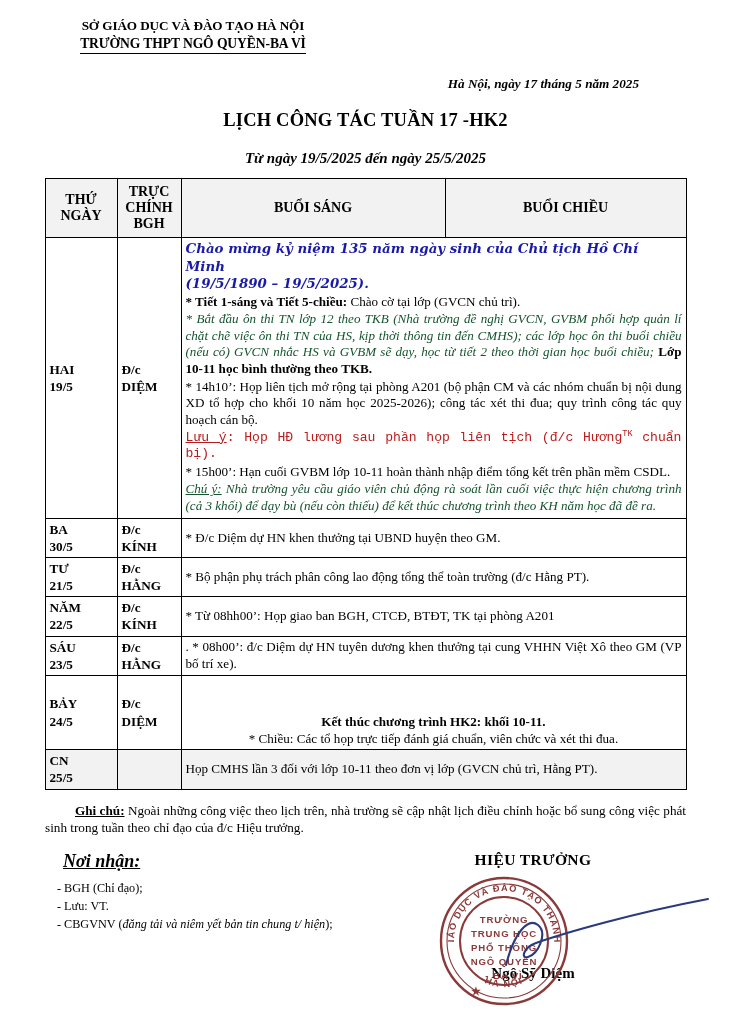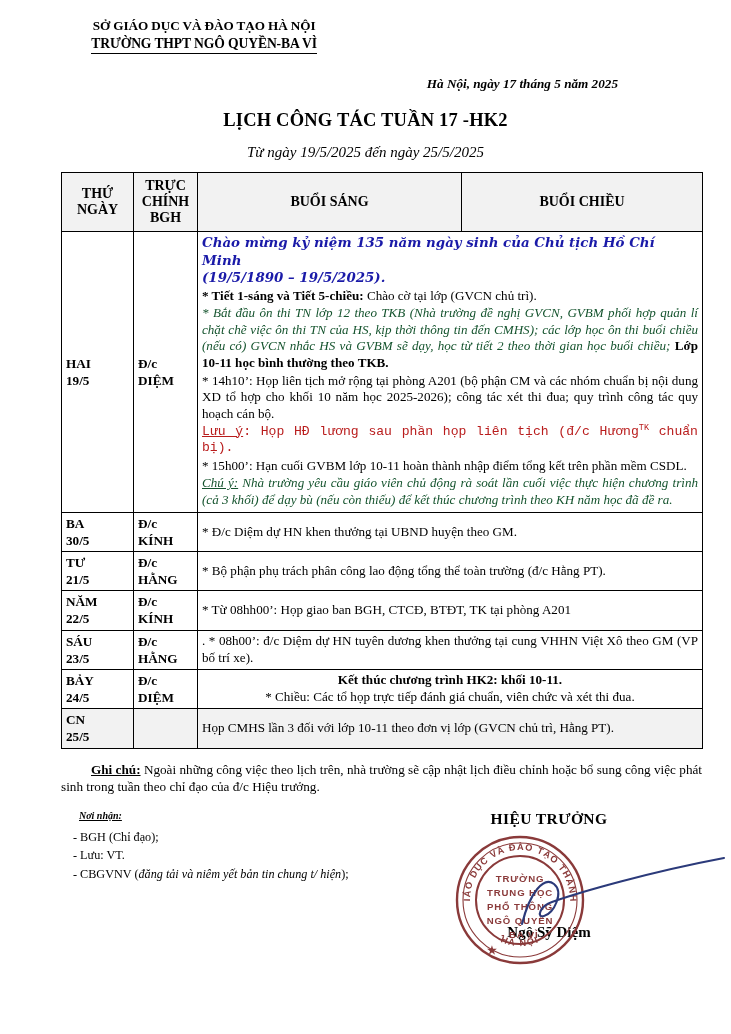--- a/index.html
+++ b/index.html
@@ -14,21 +14,21 @@
     font-family: "Liberation Serif", "DejaVu Serif", serif;
     color: #000000;
     position: relative;
     overflow: hidden;
   }
   .page {
     width: 731px;
     height: 772px;
     position: relative;
     box-sizing: border-box;
-    padding: 0 61px;
+    padding: 0 40px;
   }
 
   
   .doc-header {
     display: flex;
     align-items: flex-start;
     padding-top: 18px;
   }
   .hdr-left {
     width: 47%;
@@ -79,23 +79,23 @@
     text-align: center;
     margin-top: 18px;
   }
   .main-title {
     font-size: 18.5px;
     font-weight: bold;
     letter-spacing: 0.2px;
   }
   .sub-title {
     font-size: 15px;
-    font-weight: normal;
+    font-weight: bold;
     font-style: italic;
-    margin-top: 13px;
+    margin-top: 19px;
   }
 
   
   table.sched {
     border-collapse: collapse;
     width: 641px;
     margin: 11px auto 0 auto;
     table-layout: fixed;
   }
   table.sched th, table.sched td {
@@ -136,21 +136,21 @@
     color: #1a1aa8;
     font-weight: bold;
     font-style: italic;
     text-align: left;
     font-size: 13.4px;
     line-height: 1.3;
     font-family: "DejaVu Serif", "Liberation Serif", serif;
   }
   .red { color: #14532d; font-style: italic; }
   .blue { color: #b91c1c; font-family: Liberation Mono, monospace; }
-  .b { font-weight: bold; }
+  .b { font-weight: bold; margin-top: 36px; }
   .u { text-decoration: underline; }
   .para { margin: 1px 0; }
   .center { text-align: center; }
   sup { font-size: 0.65em; vertical-align: super; line-height: 0; }
 
   
   .note {
     width: 641px;
     margin: 12px auto 0 auto;
     font-size: 13.2px;
@@ -162,21 +162,21 @@
 
   .foot {
     width: 641px;
     margin: 14px auto 0 auto;
     position: relative;
     min-height: 150px;
   }
   .recv-title {
     font-weight: bold;
     font-style: italic;
-    font-size: 10px;
+    font-size: 18px;
     text-decoration: underline;
     margin-left: 18px;
   }
   .recv-list {
     margin: 7px 0 0 12px;
     font-size: 12.2px;
     line-height: 1.5;
   }
   .recv-list i { font-style: italic; }
 

